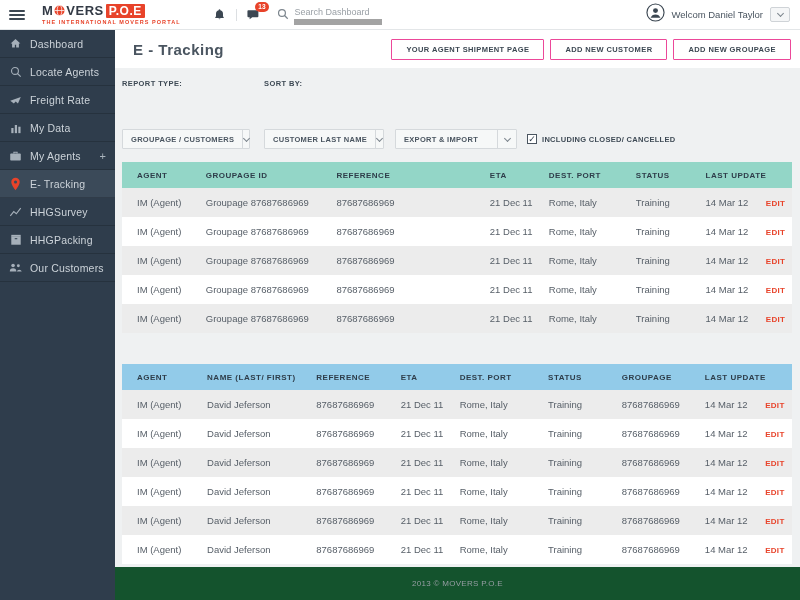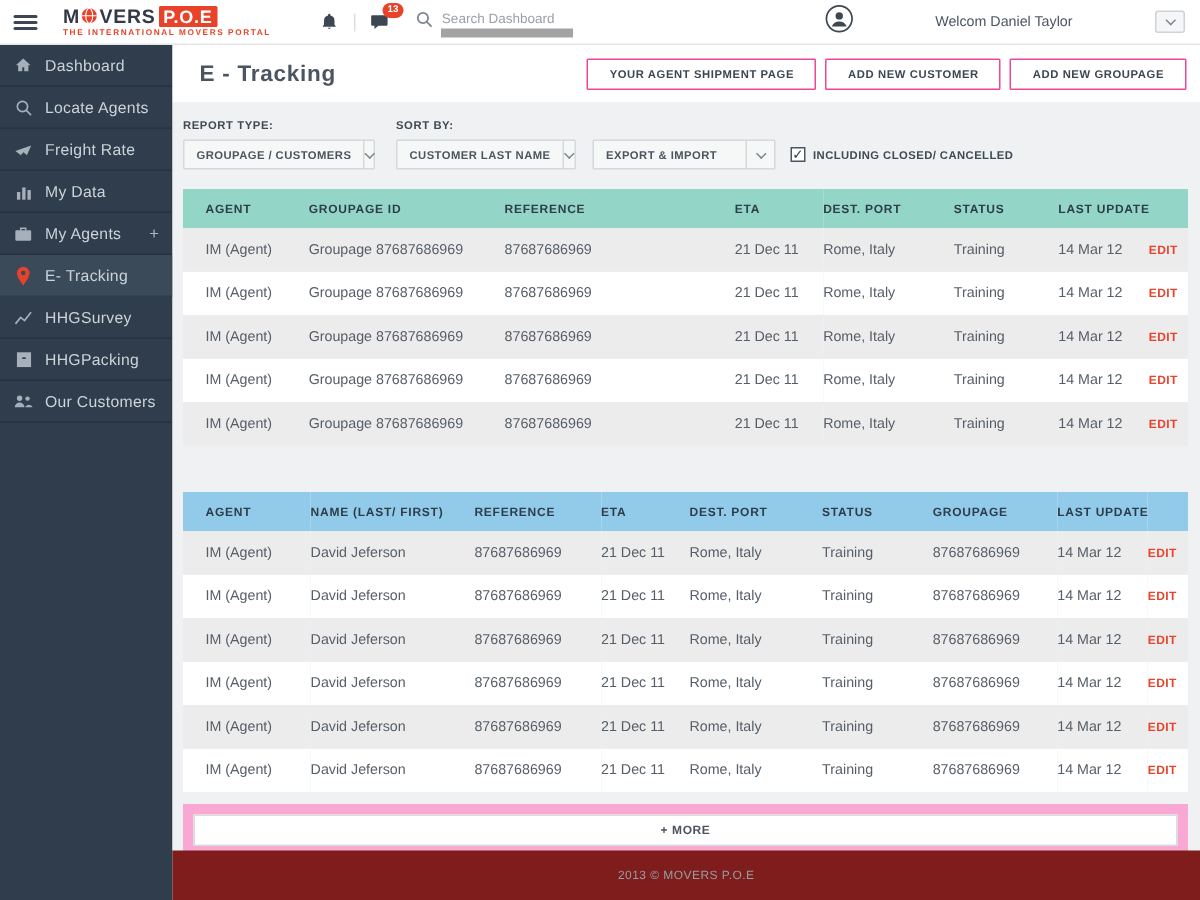--- a/index.html
+++ b/index.html
@@ -15,21 +15,21 @@
   .lg-globe { display:inline-flex; margin:0 1px; }
   .lg-box { background:#e8432a; color:#fff; padding:1px 3px 1px 3px; margin-left:2px; border-radius:1px; font-size:12px; }
   .lg-tag { color:#e8432a; font-size:5.5px; letter-spacing:1.05px; margin-top:2px; font-weight:bold; }
   .top-icons { display:flex; align-items:center; margin-left:28px; }
   .icon-btn { position:relative; display:inline-flex; align-items:center; cursor:pointer; padding:0 4px; }
   .top-divider { width:1px; height:12px; background:#dcdfe2; margin:0 6px; }
   .badge { position:absolute; top:-6px; right:-4px; background:#e8432a; color:#fff; font-size:6.5px; font-weight:bold; border-radius:6px; padding:1px 3px; line-height:1.2; }
   .search-wrap { display:flex; align-items:center; margin-left:12px; }
   .search-wrap input { border:none; border-bottom:6px solid #a3a3a3; outline:none; font-size:9px; width:88px; padding:2px 1px; margin-left:5px; color:#555; background:transparent; font-family:"Liberation Sans", sans-serif; }
   .search-wrap input::placeholder { color:#9aa0a6; }
-  .top-user { margin-left:auto; display:flex; align-items:center; margin-right:10px;gap:48px; }
+  .top-user { margin-left:auto; display:flex; align-items:center; margin-right:10px; }
   .welcome { font-size:9.5px; color:#4a5560; margin:0 7px 0 6px; }
   .user-menu-btn { width:20px; height:15px; border:1px solid #cfd3d7; background:#f5f6f7; border-radius:2px; display:flex; align-items:center; justify-content:center; cursor:pointer; }
   .chev { width:5px; height:5px; border-left:1px solid #7c858d; border-bottom:1px solid #7c858d; transform:rotate(-45deg); margin-top:-2px; }
 
   
   .shell { flex:1; display:flex; min-height:0; }
   .sidebar { width:115px; background:var(--sidebar-bg,#2f3d4c); flex:0 0 115px; }
   .side-item { display:flex; align-items:center; height:28px; padding:0 9px; border-bottom:1px solid rgba(0,0,0,.18); cursor:pointer; }
   .side-item.active { background:#3b4a59; }
   .side-icon { width:13px; height:13px; display:inline-flex; align-items:center; justify-content:center; margin-right:8px; }
@@ -38,21 +38,21 @@
 
   
   .main { flex:1; display:flex; flex-direction:column; min-width:0; }
   .titlebar { background:#fff; height:38px; display:flex; align-items:center; padding:0 9px 0 18px; flex:0 0 38px; }
   .page-title { font-size:15px; font-weight:bold; color:#4a5560; letter-spacing:.5px; }
   .actions { margin-left:auto; display:flex; gap:6px; }
   .act-btn { background:#fff; border:1px solid #ec4899; height:21px; padding:0 14px; font-size:7.5px; font-weight:bold; color:#3c4752; letter-spacing:.4px; cursor:pointer; font-family:"Liberation Sans", sans-serif; border-radius:1px; }
 
   .content { flex:1; background:#eff1f2; padding:11px 8px 0 7px; min-height:0; }
   .filters { display:flex; align-items:flex-start; margin-bottom:13px; }
-  .fgroup { display:flex; flex-direction:column; }
+  .fgroup { display:flex; flex-direction:column;gap:36px; }
   .flabel { font-size:7.5px; font-weight:bold; color:#3e4a55; letter-spacing:.4px; margin-bottom:5px; height:9px; }
   .select { height:20px; border:1px solid #d5d9dc; background:#f6f8f8; display:flex; align-items:center; font-size:7.5px; font-weight:bold; color:#4a5560; letter-spacing:.3px; cursor:pointer; border-radius:1px; }
   .select .sel-text { padding:0 8px; flex:1; white-space:nowrap; }
   .sel-arrow { width:19px; align-self:stretch; border-left:1px solid #d5d9dc; display:flex; align-items:center; justify-content:center; }
   .g1 { width:128px; margin-right:14px; }
   .g2 { width:120px; margin-right:11px; }
   .g3 { width:122px; margin-right:10px; }
   .gcheck { flex-direction:column; }
   .check-row { height:20px; display:flex; align-items:center; cursor:pointer; }
   .cbox { width:10px; height:10px; border:1px solid #4a5560; background:#fff; display:inline-flex; align-items:center; justify-content:center; font-size:9px; color:#2f3d4c; margin-right:5px; line-height:1; }
@@ -83,21 +83,21 @@
   .t-customer th:nth-child(5), .t-customer td:nth-child(5) { width:13.2%; }
   .t-customer th:nth-child(6), .t-customer td:nth-child(6) { width:11%; }
   .t-customer th:nth-child(7), .t-customer td:nth-child(7) { width:12.4%; }
   .t-customer th:nth-child(8), .t-customer td:nth-child(8) { width:9%; }
   .t-customer th:nth-child(9), .t-customer td:nth-child(9) { width:auto; }
   a.edit { color:var(--accent-red,#e8472b); font-size:8px; font-weight:bold; letter-spacing:.3px; cursor:pointer; text-decoration:none; }
 
   .more-wrap { background:#f9a8d4; padding:7px; }
   .more-btn { display:block; width:100%; height:21px; background:#fff; border:1px solid #d8dcdf; font-size:8px; font-weight:bold; color:#4a5560; letter-spacing:.4px; cursor:pointer; font-family:"Liberation Sans", sans-serif; }
 
-  .footer { flex:0 0 33px; background:#7f1d1d; display:flex; align-items:center; justify-content:center; }
+  .footer { flex:0 0 33px; background:#14532d; display:flex; align-items:center; justify-content:center; }
   .footer span { font-size:8px; color:#969da3; letter-spacing:.3px; }
 </style>
 </head>
 <body>
 
 <div class="app">
 
   <header class="topbar">
     <div class="hamburger">
         <i></i>

